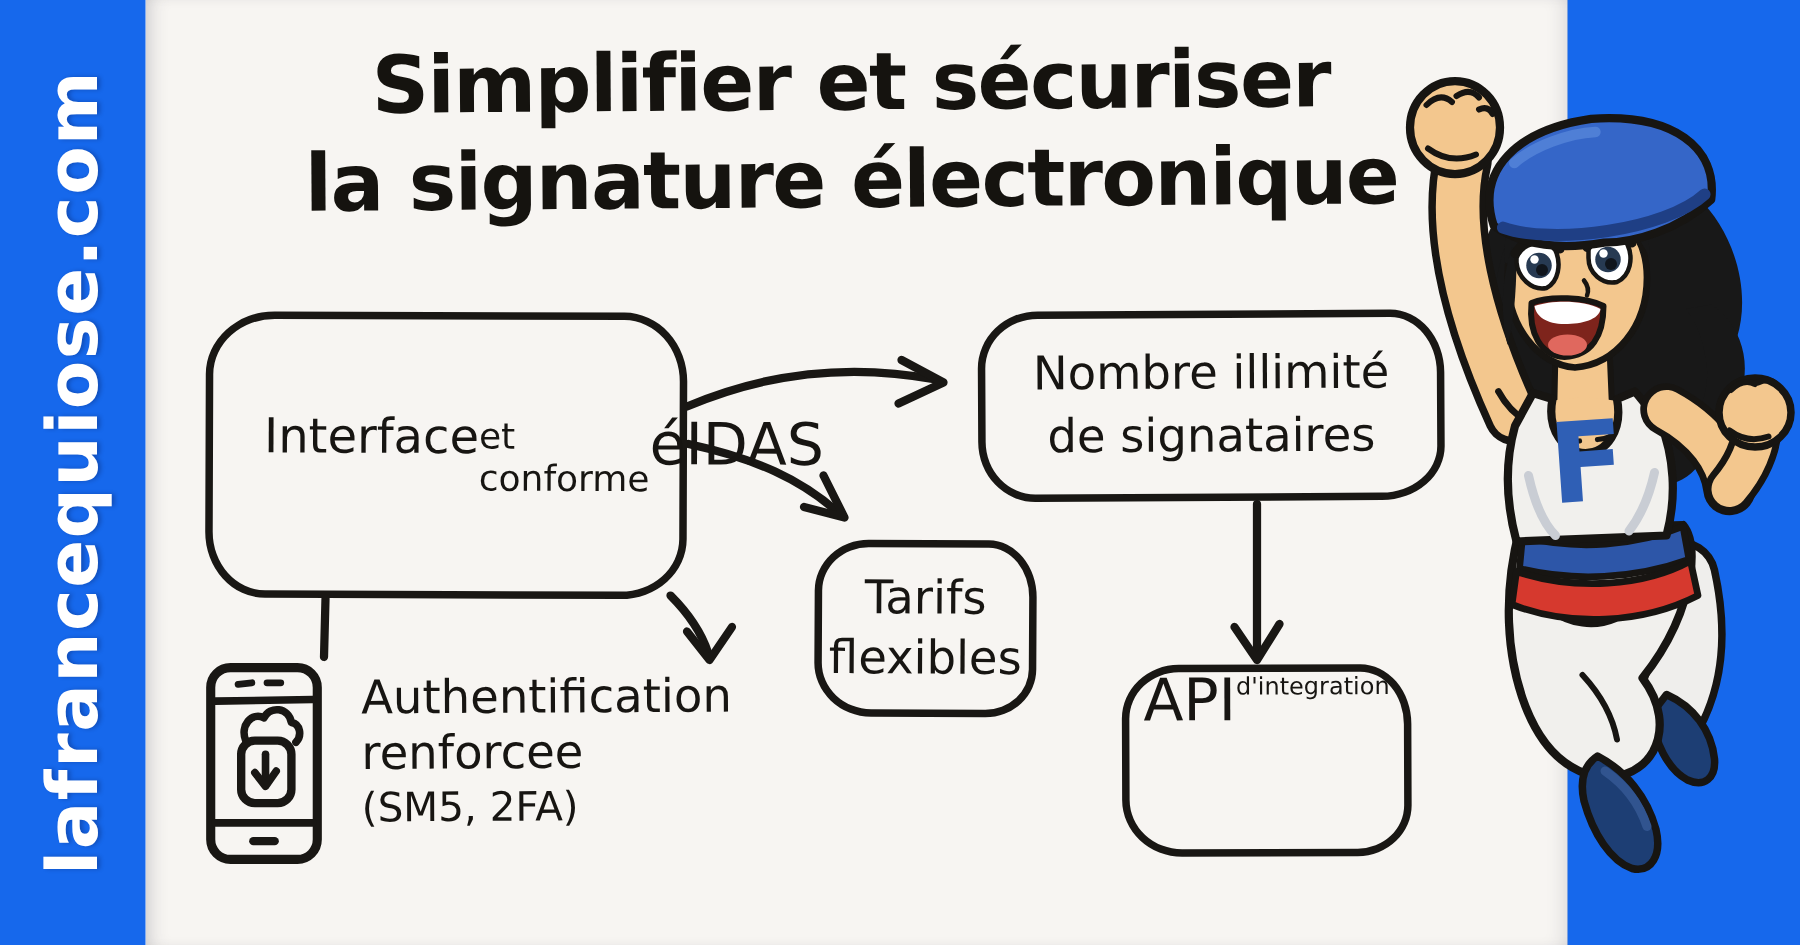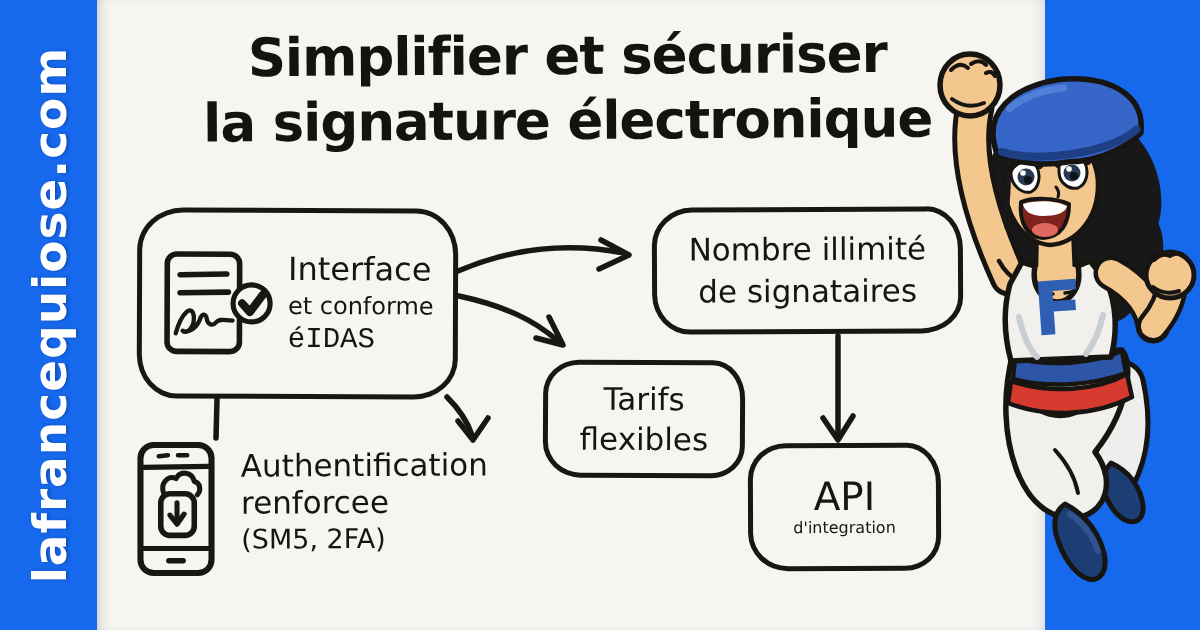--- a/index.html
+++ b/index.html
@@ -17,33 +17,33 @@
     font-weight:bold;font-size:53px;line-height:1.22;letter-spacing:-1px;color:#15130f;
     transform:rotate(-.4deg);}
   .fbox{position:absolute;border:5px solid #191714;background:#f7f5f2;box-sizing:border-box;z-index:3;}
   .fb-interface{left:137px;top:208px;width:321px;height:191px;
     border-radius:46px 42px 44px 40px/42px 46px 40px 44px;
     display:flex;align-items:center;gap:14px;padding:0 10px 0 20px;transform:rotate(.2deg);}
   .fb-signers{left:652px;top:207px;width:311px;height:127px;
     border-radius:40px 36px 42px 38px/38px 42px 36px 40px;
     display:flex;flex-direction:column;justify-content:center;text-align:center;
     font-size:31px;line-height:1.35;transform:rotate(-.3deg);}
-  .fb-pricing{left:543px;top:360px;width:202px;height:118px;
+  .fb-pricing{left:543px;top:360px;width:148px;height:118px;
     border-radius:36px 32px 34px 38px/34px 38px 32px 36px;
     display:flex;flex-direction:column;justify-content:center;text-align:center;
     font-size:31px;line-height:1.3;transform:rotate(.3deg);}
   .fb-api{left:748px;top:443px;width:193px;height:128px;
     border-radius:38px 34px 36px 40px/36px 40px 34px 38px;
-    display:flex;flex-direction:column;justify-content:center;text-align:center;transform:rotate(-.2deg);}
+    display:flex;justify-content:center;text-align:center;transform:rotate(-.2deg);}
   .fb-api .l-api1{font-size:39px;line-height:1.05;}
   .fb-api .l-api2{font-size:16px;line-height:1.2;text-align:center;}
-  .fb-text{display:flex;flex-direction:column;}
+  .fb-text{display:flex;flex-direction:row;}
   .l-big{font-size:32px;line-height:1.15;}
   .l-small{font-size:24px;line-height:1.15;margin-top:5px;}
-  .l-med{font-size:29px;line-height:1.15;margin-top:2px;font-family:Liberation Mono, monospace;}
+  .l-med{font-size:39px;line-height:1.15;margin-top:2px;}
   .auth-note{position:absolute;left:241px;top:447px;z-index:3;line-height:1.2;transform:rotate(-.3deg);}
   .auth-l1,.auth-l2{font-size:31px;}
   .auth-l3{font-size:27px;margin-top:2px;}
   .icon-phone{position:absolute;left:136px;top:441px;z-index:3;}
   .arrows{position:absolute;left:0;top:0;width:1200px;height:630px;z-index:2;pointer-events:none;}
   .mascot{position:absolute;left:915px;top:25px;width:285px;height:605px;z-index:5;pointer-events:none;}
 </style>
 </head>
 <body>
 

